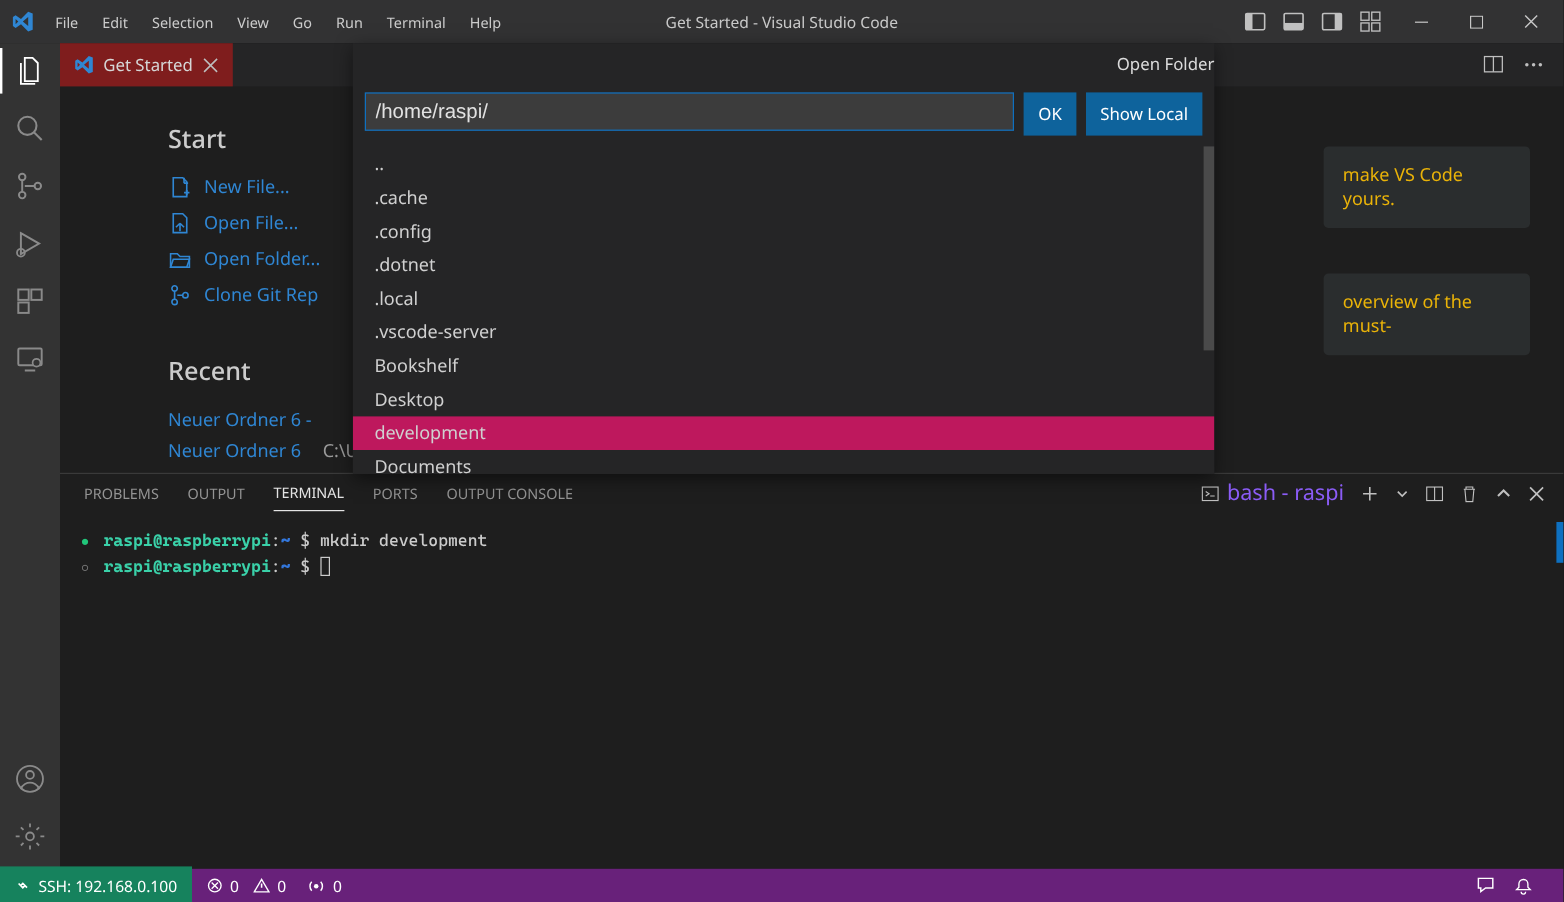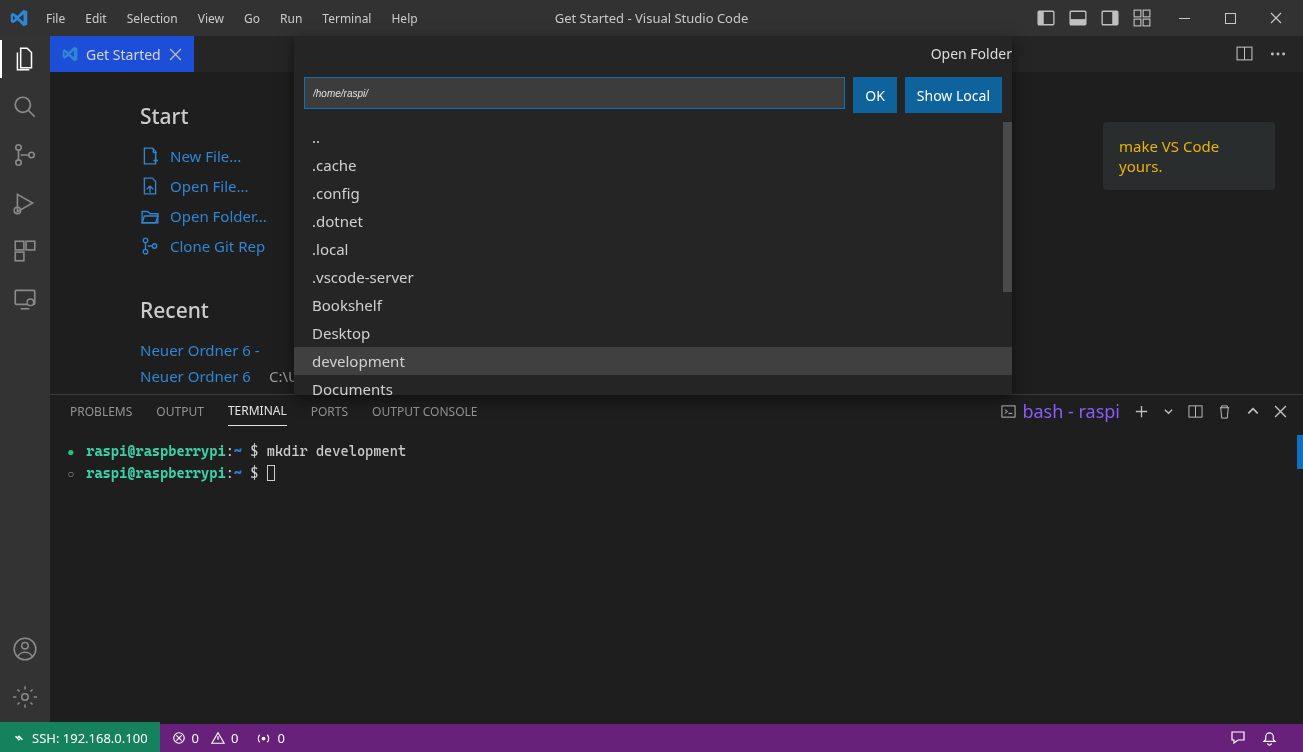--- a/index.html
+++ b/index.html
@@ -41,21 +41,21 @@
   
   .editor {
     position:absolute; top:36px; left:50px; right:0; bottom:28px;
     background:#1e1e1e;
     display:flex; flex-direction:column;
   }
   .tabbar {
     height:36px; background:#252526; display:flex; align-items:center;
   }
   .tab {
-    height:36px; background:#1d4ed8; display:flex; align-items:center; gap:8px;
+    height:36px; background:#7f1d1d; display:flex; align-items:center; gap:8px;
     padding:0 12px; color:#d6d6d6; font-size:14px;
   }
   .tab .vsicon { color:#2f86d3; }
   .tab .close { color:#bdbdbd;}
   .tabbar .right-icons { margin-left:auto; display:flex; gap:16px; padding-right:16px; color:#bfbfbf;}
   .content {
     flex:1; position:relative; padding:30px 90px; overflow:hidden;
   }
   .section-title { font-size:21px; font-weight:500; color:#cccccc; margin-bottom:16px;}
   .start-list { display:flex; flex-direction:column; gap:10px;}
@@ -99,25 +99,25 @@
   .statusbar .rest .group { display:flex; align-items:center; gap:6px;}
   .statusbar .right-status { margin-left:auto; display:flex; align-items:center; gap:16px; padding-right:14px;}
   
   .dialog {
     position:absolute; top:36px; left:294px; width:718px;
     background:#252526; box-shadow:0 4px 14px rgba(0,0,0,0.5);
     z-index:100;
   }
   .dialog .dlg-title { text-align:right; padding:8px 0; color:#dcdcdc; font-size:14px;}
   .dialog .dlg-row { display:flex; gap:8px; padding:6px 10px;}
-  .dialog .dlg-input { flex:1; background:#3c3c3c; border:1px solid #0e70c0; color:#e2e2e2; padding:4px 8px; font-size:10px; outline:none; height:32px;font-style:italic;}
+  .dialog .dlg-input { flex:1; background:#3c3c3c; border:1px solid #0e70c0; color:#e2e2e2; padding:4px 8px; font-size:17px; outline:none; height:32px;}
   .dialog .btn { background:#0e639c; color:#fff; padding:0 12px; font-size:14px; display:flex; align-items:center; cursor:default; height:36px;}
   .dlg-list { position:relative; padding:4px 0 6px 0; font-size:15px; max-height:276px; overflow:hidden;}
   .dlg-list .item { padding:4px 18px; color:#d0d0d0;}
-  .dlg-list .item.highlight { background:#404040;}
+  .dlg-list .item.highlight { background:#be185d;}
   .dlg-scroll { position:absolute; right:0; top:3px; width:9px; height:170px; background:#4a4a4a;}
   svg { display:block; }
 </style>
 </head>
 <body>
 
 <div class="titlebar">
   <span class="logo">
     <svg width="18" height="18" viewBox="0 0 24 24">
         <path fill="#2f86d3" d="M23 3l-5-2-8 8L4 5 1 7v10l3 2 6-4 8 8 5-2V3zM4 15V9l3 3-3 3zm14 2l-6-5 6-5v10z"></path>
@@ -317,20 +317,21 @@
       <div class="section-title">Recent</div>
       <div class="recent-list">
         <div class="ritem"><span class="name">Neuer Ordner 6 -</span><span class="loc"></span></div>
         <div class="ritem"><span class="name">Neuer Ordner 6</span><span class="loc">C:\Users\apps\Desktop</span></div>
         <div class="ritem"><span class="name">Development [SSH: 192.168.0.222]</span><span class="loc">~</span></div>
       </div>
     </div>
 
     <div class="walk-cards">
       <div class="card">make VS Code yours.</div>
+      <div class="card">overview of the must-</div>
     </div>
   </div>
 
   <div class="panel">
     <div class="panel-tabs">
       <div>PROBLEMS</div>
       <div>OUTPUT</div>
       <div class="active-t">TERMINAL</div>
       <div>PORTS</div>
       <div>OUTPUT CONSOLE</div>

